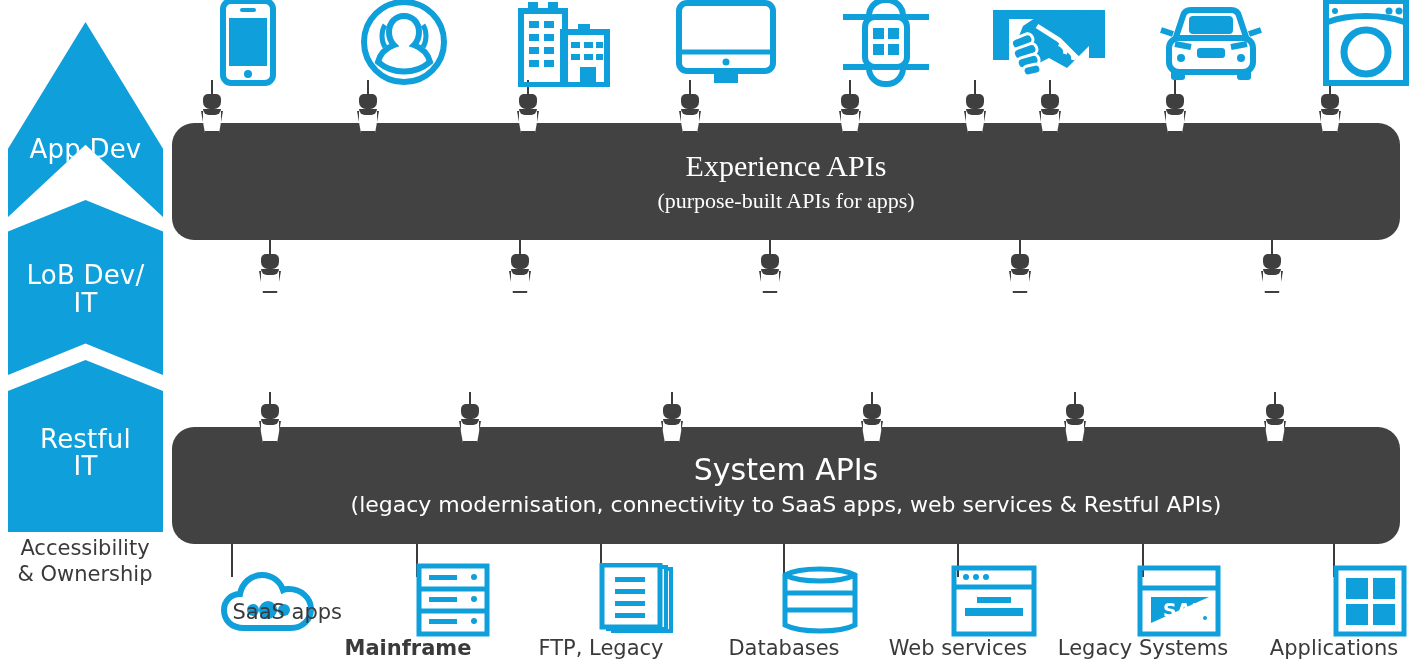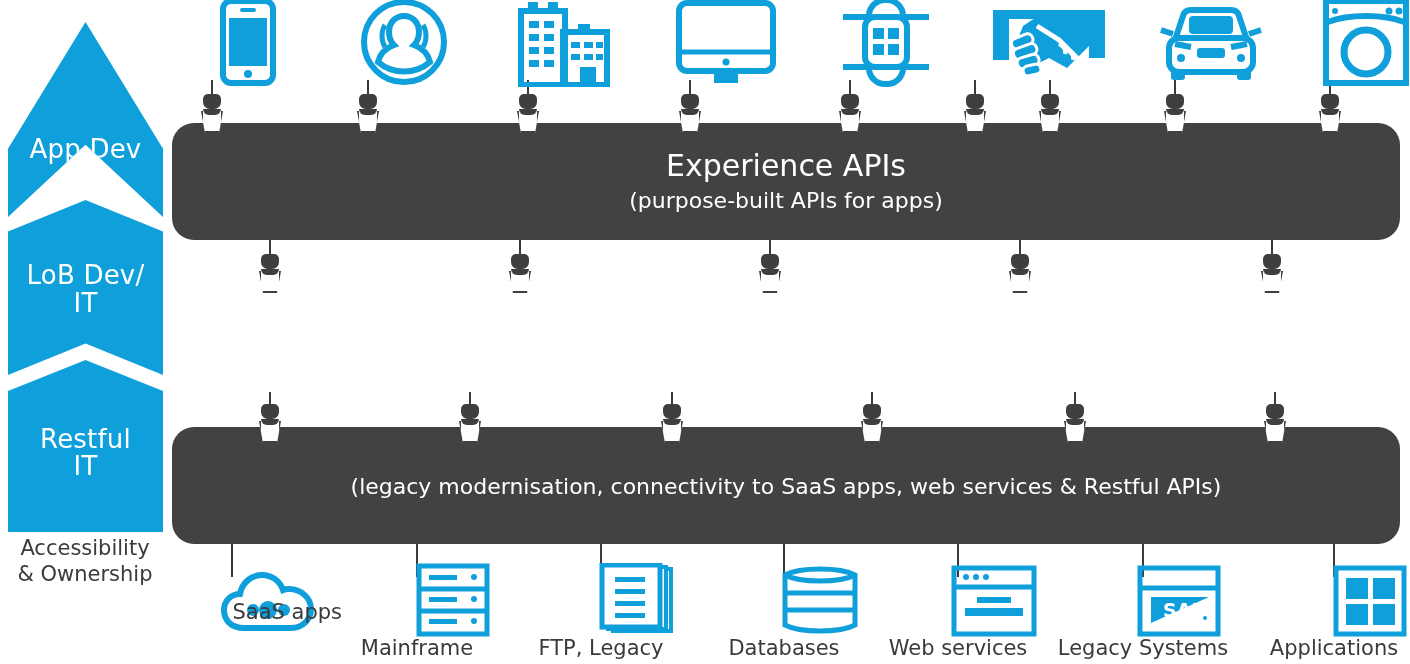--- a/index.html
+++ b/index.html
@@ -26,21 +26,21 @@
 
   .accessibility{position:absolute;left:0;top:536px;width:170px;text-align:center;
                  color:#3A3A3A;font-size:21px;line-height:1.22;}
 
   
   .bar{position:absolute;left:172px;width:1228px;background:#424242;
        border-radius:22px;color:#fff;display:flex;flex-direction:column;
        align-items:center;justify-content:center;}
   .bar .t1{font-size:30px;line-height:1.15;}
   .bar .t2{font-size:22px;line-height:1.25;margin-top:3px;}
-  #bar-experience{top:123px;height:117px;}
+  #bar-experience{top:123px;height:117px;font-family:Liberation Serif, serif;}
   #bar-process{top:275px;height:117px;}
   #bar-system{top:427px;height:117px;}
 
   
   .conn{position:absolute;width:30px;}
   .conn .wire{position:absolute;left:14px;top:0;width:2px;background:#3b3b3b;}
   .conn .plug{position:absolute;left:6px;width:18px;height:15px;background:#3f3f3f;
               border-radius:5px 5px 7px 7px;}
   .conn .socket{position:absolute;left:4px;width:22px;height:22px;
                 background:#ffffff;border:2.5px solid #3f3f3f;border-top:none;
@@ -74,20 +74,21 @@
     </div>
   </div>
   <div class="accessibility" style="white-space:pre-line">Accessibility
 &amp; Ownership</div>
 
   <div class="bar" id="bar-experience">
     <div class="t1">Experience APIs</div>
     <div class="t2">(purpose-built APIs for apps)</div>
   </div>
   <div class="bar" id="bar-system">
+    <div class="t1">System APIs</div>
     <div class="t2">(legacy modernisation, connectivity to SaaS apps, web services &amp; Restful APIs)</div>
   </div>
 
   <div id="layer-connectors">
       <div class="conn" style="left: 197px; top: 80px;">
         <div class="wire" style="height:14px"></div>
         <div class="plug" style="top:14px"></div>
         <div class="socket" style="top:31px"></div>
         <div class="socket-in" style="top:29px"></div>
       </div>
@@ -338,21 +339,21 @@
           <g fill="#0F9FDB">
             <rect x="13" y="12" width="28" height="5"></rect>
             <rect x="13" y="34" width="28" height="5"></rect>
             <rect x="13" y="56" width="28" height="5"></rect>
             <circle cx="58" cy="14" r="3"></circle>
             <circle cx="58" cy="36" r="3"></circle>
             <circle cx="58" cy="58" r="3"></circle>
           </g>
         </svg>
       </div>
-      <div class="ico-label" style="left: 307px; top: 636px; width: 220px;">Mainframe</div>
+      <div class="ico-label" style="left: 298px; top: 636px; width: 220px; font-weight: bold;">Mainframe</div>
       <div class="icon" style="left: 563px; top: 563px;">
         <svg width="76" height="74" viewBox="0 0 76 74">
           <rect x="14" y="6" width="58" height="62" fill="#fff" stroke="#0F9FDB" stroke-width="4"></rect>
           <rect x="9" y="4" width="58" height="62" fill="#fff" stroke="#0F9FDB" stroke-width="4"></rect>
           <rect x="3" y="2" width="58" height="62" fill="#fff" stroke="#0F9FDB" stroke-width="5"></rect>
           <g fill="#0F9FDB">
             <rect x="16" y="14" width="30" height="5"></rect>
             <rect x="16" y="26" width="30" height="5"></rect>
             <rect x="16" y="38" width="30" height="5"></rect>
             <rect x="16" y="50" width="30" height="5"></rect>

